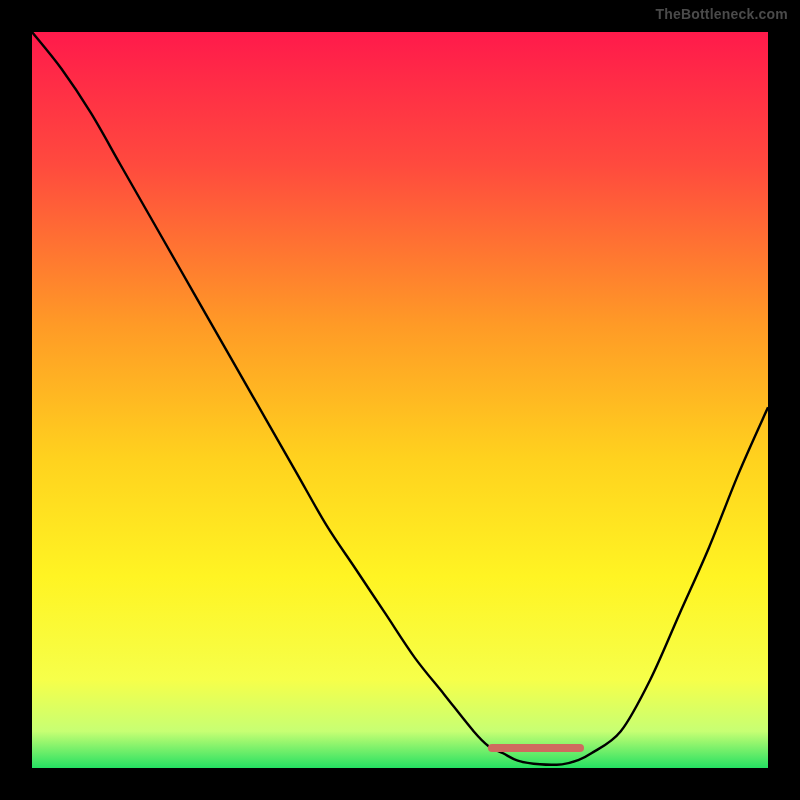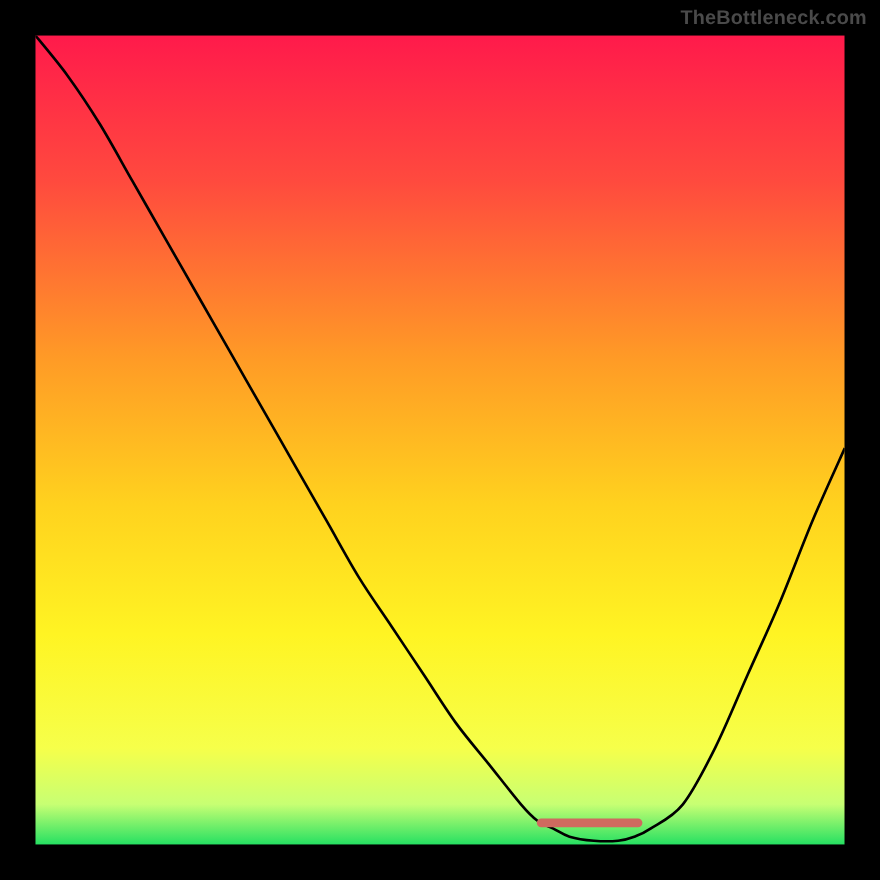--- a/index.html
+++ b/index.html
@@ -14,21 +14,21 @@
   .frame {
     width: 800px;
     height: 800px;
     background: #000;
     position: relative;
   }
   .watermark {
     position: absolute;
     top: 6px;
     right: 12px;
-    font-size: 18px;
+    font-size: 14px;
     font-weight: 600;
     color: #4a4a4a;
     z-index: 50;
     letter-spacing: 0.2px;
   }
   .plot {
     position: absolute;
     left: 32px;
     top: 32px;
     width: 736px;

